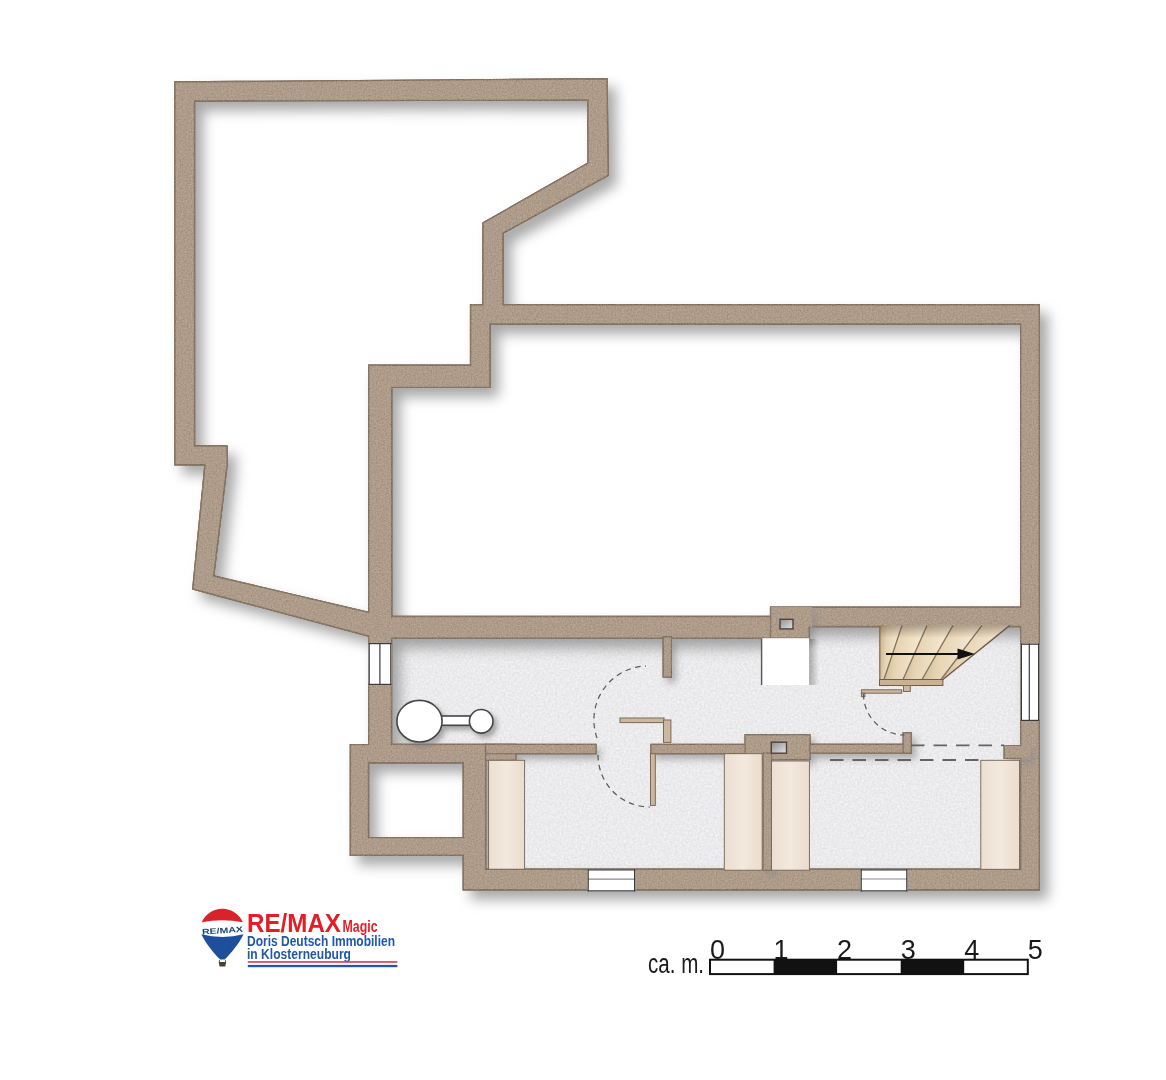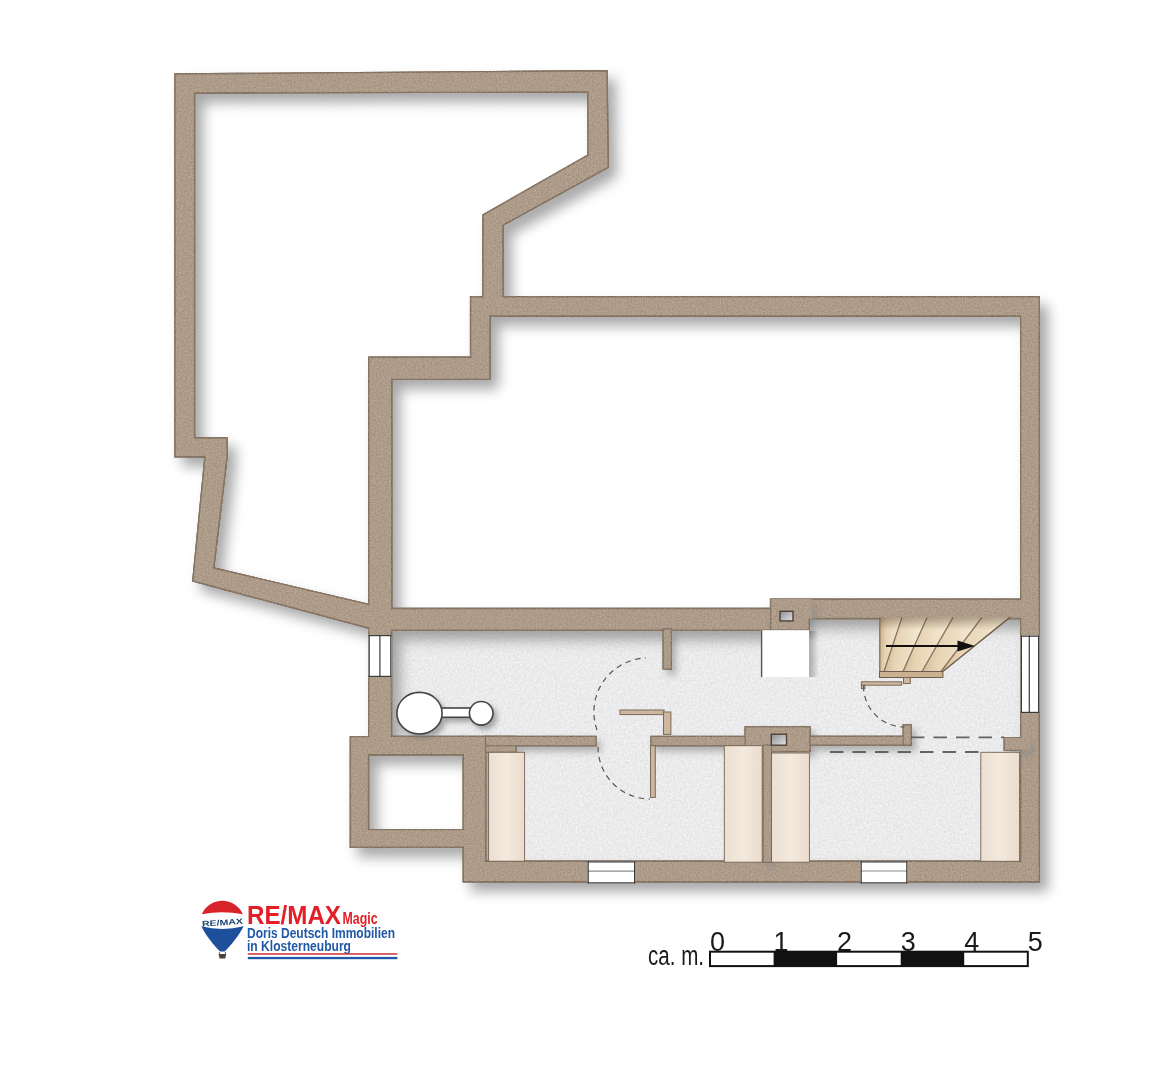--- a/index.html
+++ b/index.html
@@ -1,17 +1,17 @@
 <!DOCTYPE html>
 <html><head>
 <meta charset="utf-8">
 <style>
   html,body{margin:0;padding:0;background:#ffffff;}
   .page{width:1166px;height:1058px;position:relative;overflow:hidden;
-        font-family:"Liberation Sans", sans-serif;}
+        font-family:"Liberation Sans", sans-serif;margin-top:8px;}
 </style>
 </head>
 <body>
 <div class="page">
 <svg width="1166" height="1080" viewBox="0 0 1166 1080">
 <defs>
   <filter id="wallfx" x="-8%" y="-8%" width="120%" height="120%" color-interpolation-filters="sRGB">
     <feDropShadow dx="8" dy="9" stdDeviation="6.5" flood-color="#858585" flood-opacity="0.72" result="ds"></feDropShadow>
     <feTurbulence type="fractalNoise" baseFrequency="0.55" numOctaves="2" seed="7" result="n"></feTurbulence>
     <feColorMatrix in="n" type="matrix" values="0 0 0 0 0.40  0 0 0 0 0.33  0 0 0 0 0.27  0 0 0 0.55 0" result="dark"></feColorMatrix>

